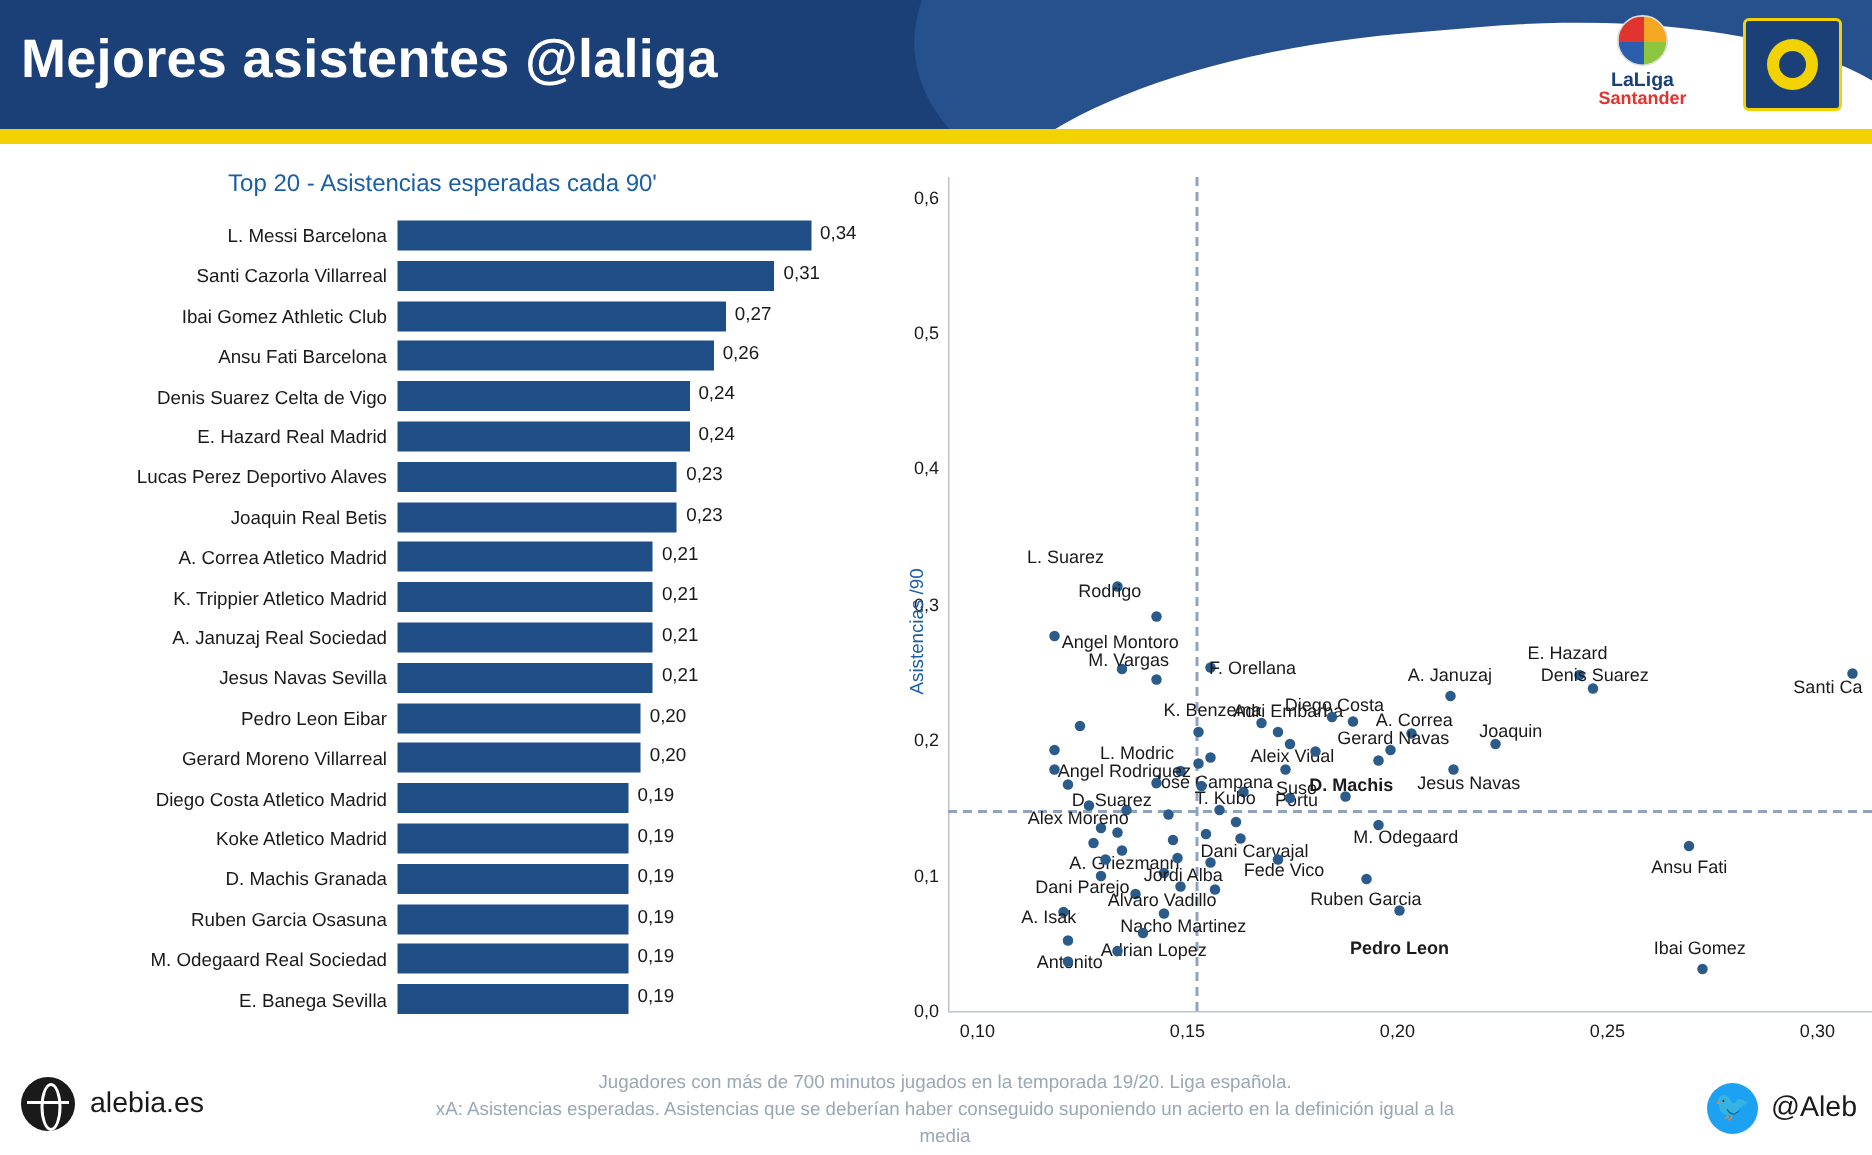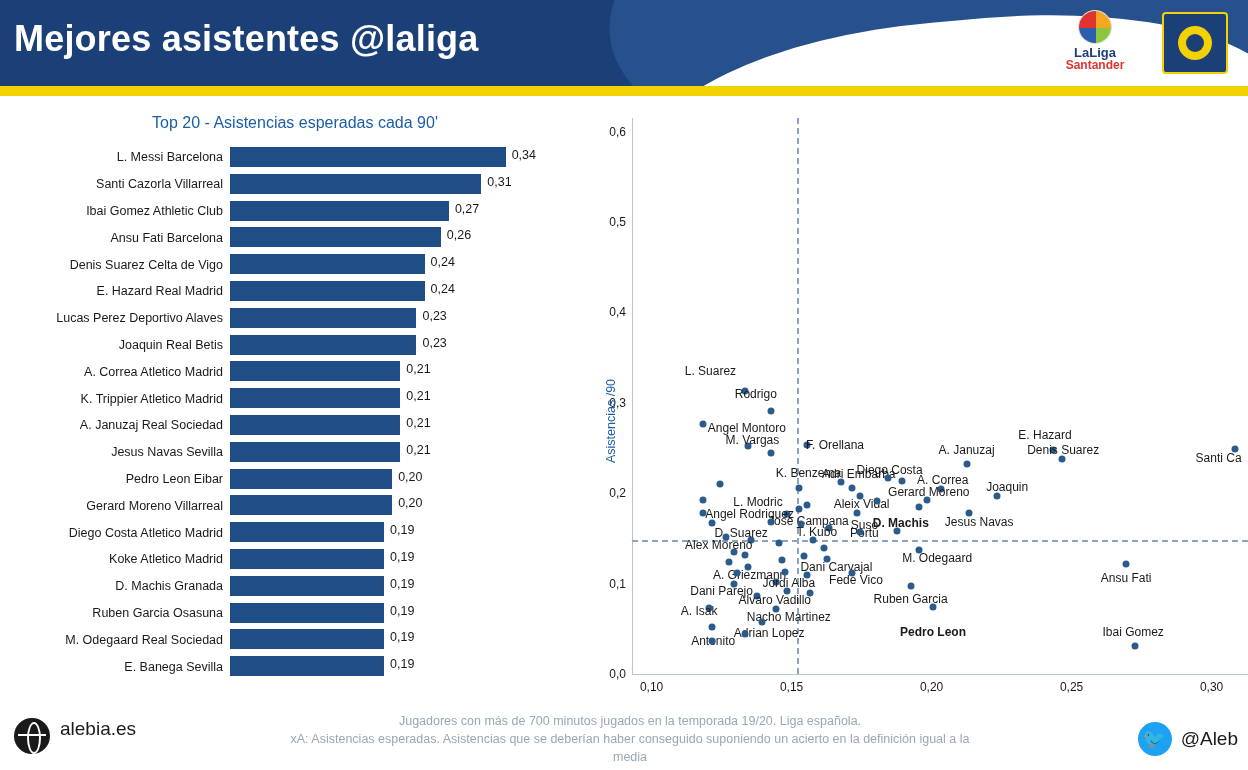--- a/index.html
+++ b/index.html
@@ -69,21 +69,21 @@
 
   
   .left-panel { position:absolute; left:0; top:96px; width:590px; height:600px; }
   .left-title {
     text-align:center; color:#1b5ea8; font-size:16px; font-weight:normal;
     margin-top:18px; margin-bottom:12px;
   }
   .bar-rows { position:relative; margin-left:0; }
   .bar-row { display:flex; align-items:center; height:26.8px; }
   .bar-label {
-    width:230px; text-align:right; padding-right:7px;
+    width:265px; text-align:right; padding-right:7px;
     font-size:12.5px; color:#1a1a1a; white-space:nowrap;
   }
   .bar-track { position:relative; flex:1; height:26.8px; }
   .bar-fill {
     position:absolute; left:0; top:3px; height:20px;
     background:#1f4e87;
   }
   .bar-value {
     position:absolute; top:4px; font-size:12.5px; color:#1a1a1a;
   }
@@ -124,21 +124,21 @@
   
   .footer {
     position:absolute; left:0; bottom:0; width:1248px; height:66px;
     background:#ffffff;
   }
   .footer-note {
     position:absolute; left:280px; top:8px; width:700px;
     text-align:center; font-size:12.5px; color:#9aa7b5; line-height:18px;
   }
   .brand-left {
-    position:absolute; left:14px; top:14px; display:flex; 
+    position:absolute; left:14px; top:14px; display:flex; align-items:center;
   }
   .globe {
     width:36px; height:36px; border-radius:50%;
     background:#1a1a1a; position:relative; margin-right:10px;
   }
   .globe:before {
     content:""; position:absolute; left:4px; top:16px; width:28px; height:0;
     border-top:2px solid #fff;
   }
   .globe:after {
@@ -342,21 +342,21 @@
       <div class="tick-y" style="left: -32px; width: 26px; top: 556px;">0,0</div>
       <div class="tick-y" style="left: -32px; width: 26px; top: 465.593px;">0,1</div>
       <div class="tick-y" style="left: -32px; width: 26px; top: 375.187px;">0,2</div>
       <div class="tick-y" style="left: -32px; width: 26px; top: 284.78px;">0,3</div>
       <div class="tick-y" style="left: -32px; width: 26px; top: 194.374px;">0,4</div>
       <div class="tick-y" style="left: -32px; width: 26px; top: 103.967px;">0,5</div>
       <div class="tick-y" style="left: -32px; width: 26px; top: 13.561px;">0,6</div>
       <div class="dot" style="left: 113.4px; top: 273.028px; background: rgb(42, 91, 138);"></div>
       <div class="pt-label" style="left: 78.4px; top: 253.138px;">L. Suarez</div>
       <div class="dot" style="left: 138.6px; top: 292.917px; background: rgb(42, 91, 138);"></div>
-      <div class="pt-label" style="left: 107.8px; top: 275.74px; margin-left: 16px;">Rodrigo</div>
+      <div class="pt-label" style="left: 107.8px; top: 275.74px;">Rodrigo</div>
       <div class="dot" style="left: 71.4px; top: 305.574px; background: rgb(42, 91, 138);"></div>
       <div class="dot" style="left: 116.2px; top: 328.176px; background: rgb(42, 91, 138);"></div>
       <div class="pt-label" style="left: 114.8px; top: 310.094px;">Angel Montoro</div>
       <div class="dot" style="left: 138.6px; top: 334.504px; background: rgb(42, 91, 138);"></div>
       <div class="pt-label" style="left: 120.4px; top: 322.299px;">M. Vargas</div>
       <div class="dot" style="left: 175px; top: 327.272px; background: rgb(42, 91, 138);"></div>
       <div class="pt-label" style="left: 203px; top: 327.272px;">F. Orellana</div>
       <div class="dot" style="left: 421.4px; top: 331.792px; background: rgb(42, 91, 138);"></div>
       <div class="pt-label" style="left: 413px; top: 317.327px;">E. Hazard</div>
       <div class="dot" style="left: 429.8px; top: 340.833px; background: rgb(42, 91, 138);"></div>
@@ -371,21 +371,21 @@
       <div class="pt-label" style="left: 226.8px; top: 355.75px;">Adri Embarba</div>
       <div class="dot" style="left: 256.2px; top: 359.818px; background: rgb(42, 91, 138);"></div>
       <div class="pt-label" style="left: 257.6px; top: 352.133px;">Diego Costa</div>
       <div class="dot" style="left: 228.2px; top: 377.899px; background: rgb(42, 91, 138);"></div>
       <div class="pt-label" style="left: 232.4px; top: 367px; margin-top: 48px;">Portu</div>
       <div class="dot" style="left: 309.4px; top: 370.667px; background: rgb(42, 91, 138);"></div>
       <div class="pt-label" style="left: 310.8px; top: 362.078px;">A. Correa</div>
       <div class="dot" style="left: 365.4px; top: 377.899px; background: rgb(42, 91, 138);"></div>
       <div class="pt-label" style="left: 375.2px; top: 369.311px;">Joaquin</div>
       <div class="dot" style="left: 295.4px; top: 382.42px; background: rgb(42, 91, 138);"></div>
-      <div class="pt-label" style="left: 296.8px; top: 373.831px;">Gerard Moreno</div>
+      <div class="pt-label" style="left: 296.8px; top: 373.831px;">Gerard Navas</div>
       <div class="dot" style="left: 225.4px; top: 395.076px; background: rgb(42, 91, 138);"></div>
       <div class="pt-label" style="left: 229.6px; top: 385.584px;">Aleix Vidal</div>
       <div class="dot" style="left: 337.4px; top: 395.076px; background: rgb(42, 91, 138);"></div>
       <div class="pt-label" style="left: 347.2px; top: 403.665px;">Jesus Navas</div>
       <div class="dot" style="left: 175px; top: 386.94px; background: rgb(42, 91, 138);"></div>
       <div class="pt-label" style="left: 126px; top: 383.776px;">L. Modric</div>
       <div class="dot" style="left: 155.4px; top: 395.98px; background: rgb(42, 91, 138);"></div>
       <div class="pt-label" style="left: 117.6px; top: 395.98px;">Angel Rodriguez</div>
       <div class="dot" style="left: 71.4px; top: 382.42px; background: rgb(42, 91, 138);"></div>
       <div class="dot" style="left: 71.4px; top: 395.076px; background: rgb(42, 91, 138);"></div>

